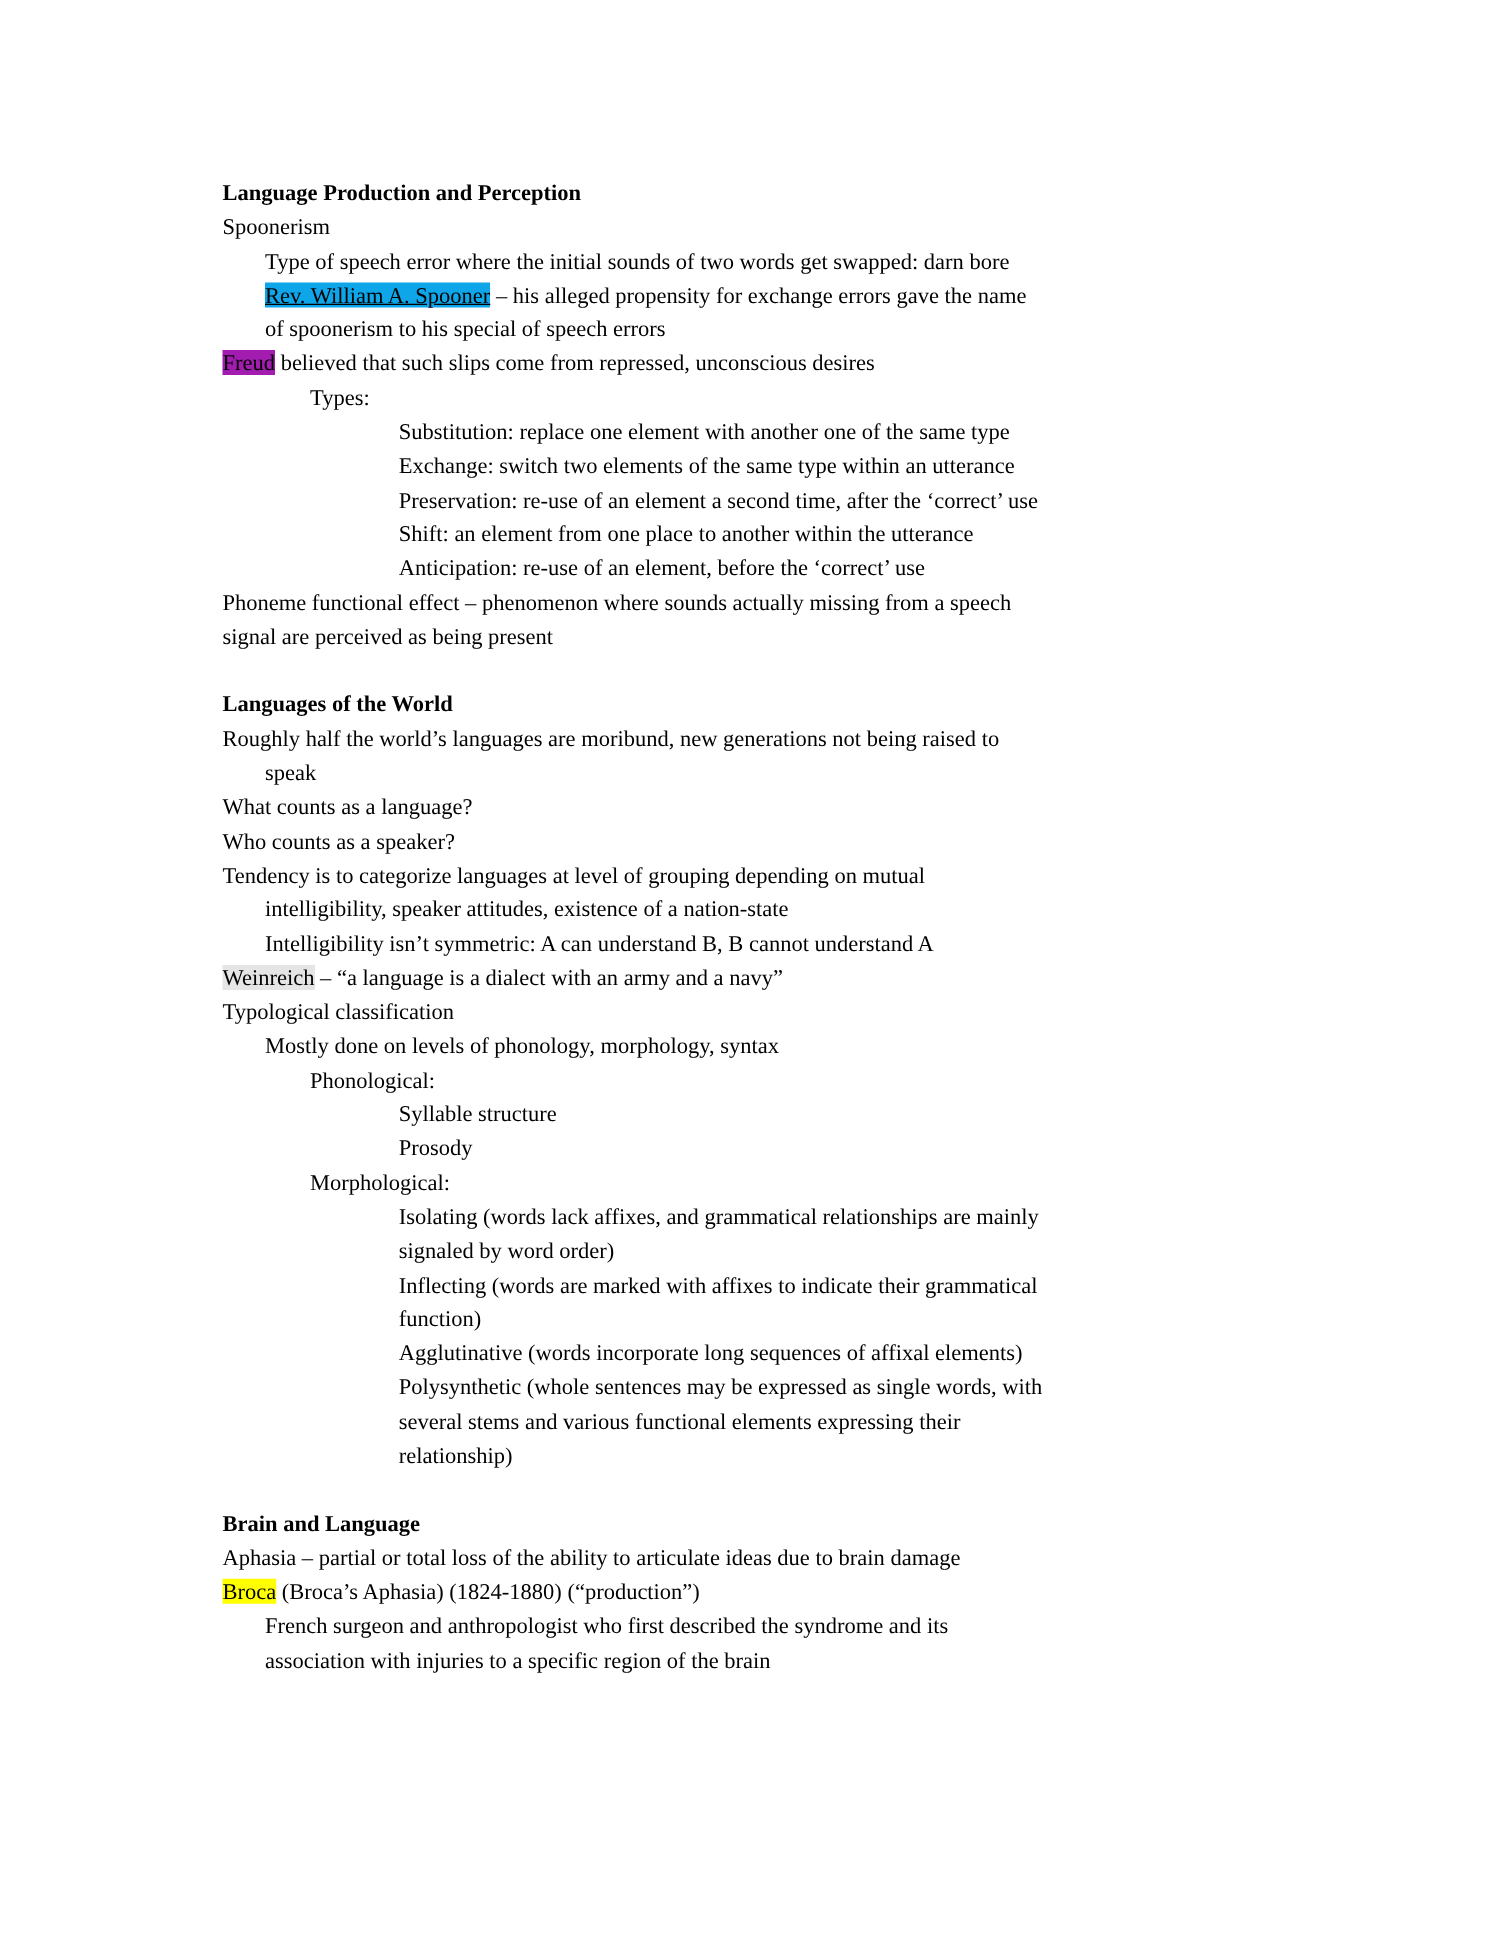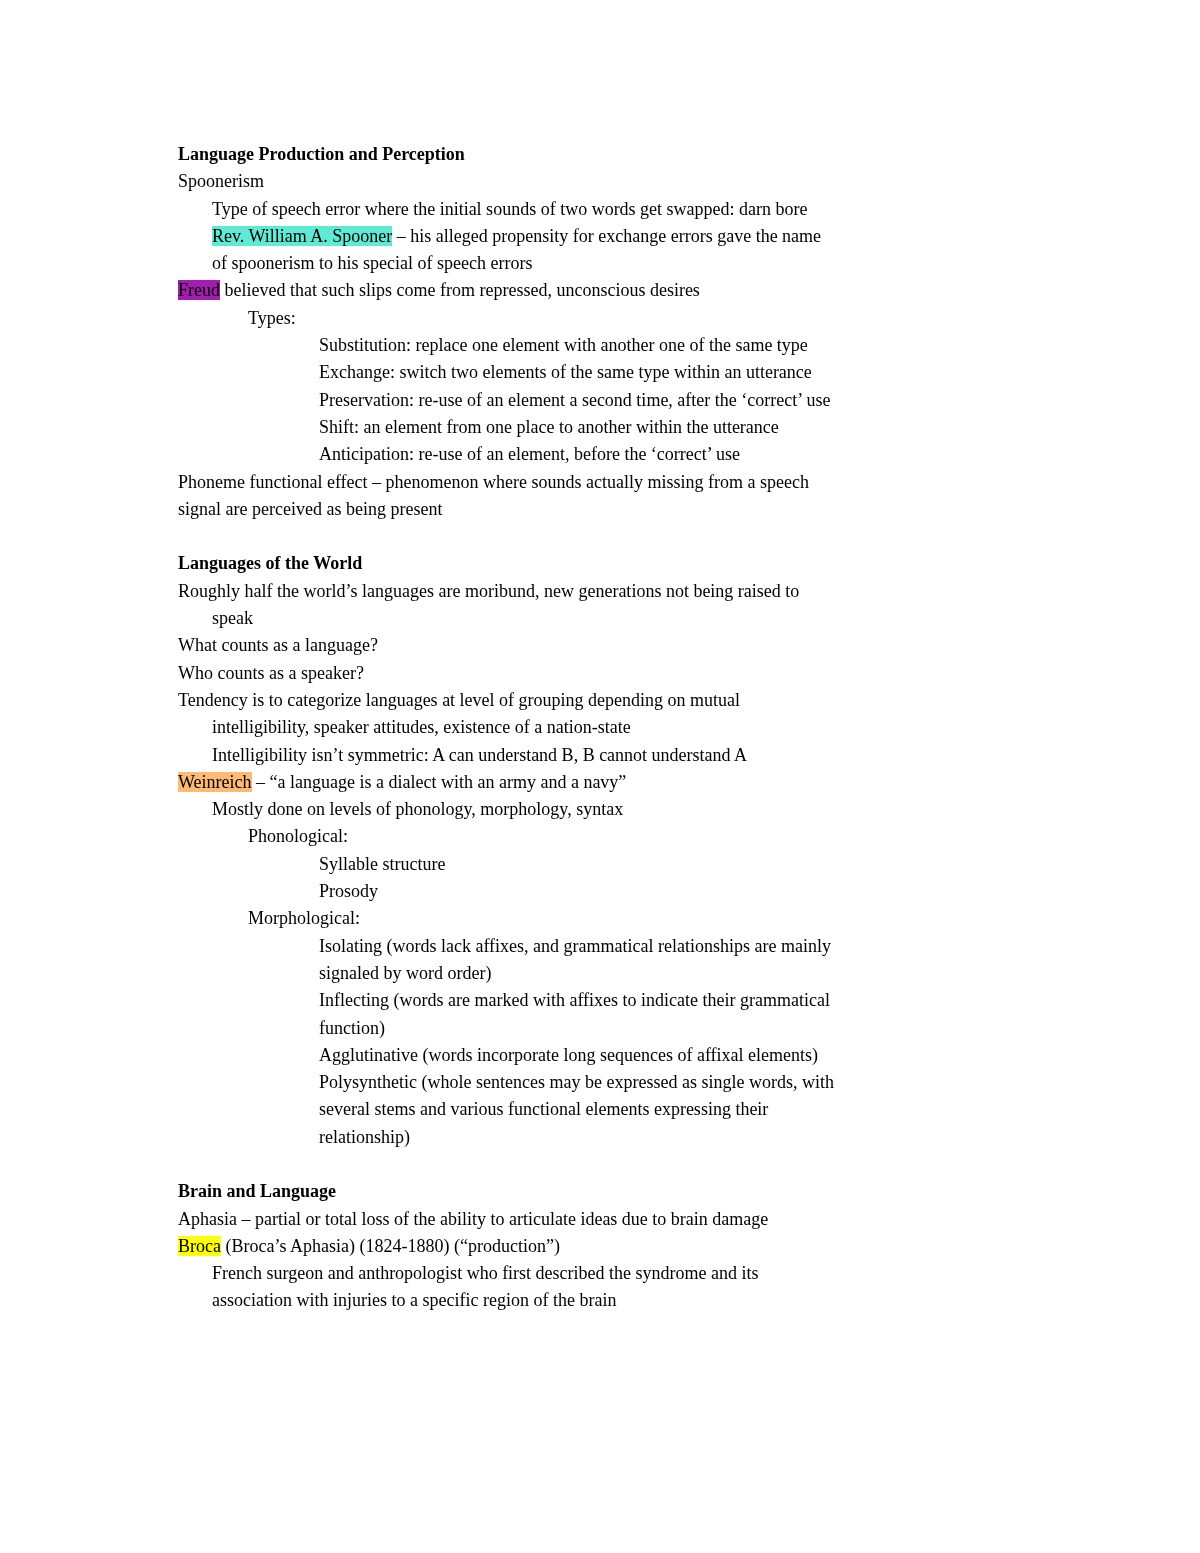--- a/index.html
+++ b/index.html
@@ -42,21 +42,21 @@
 </style>
 </head>
 <body style="background: rgb(255, 255, 255); color: rgb(0, 0, 0);">
 
 <div class="page">
   <div class="content" id="content">
       <div class="section">
         <div class="line indent-0 bold"><span>Language Production and Perception</span></div>
         <div class="line indent-0"><span>Spoonerism</span></div>
         <div class="line indent-1"><span>Type of speech error where the initial sounds of two words get swapped: darn bore</span></div>
-        <div class="line indent-1"><span class="highlight" style="background: #5eead4;">Rev. William A. Spooner</span><span> – his alleged propensity for exchange errors gave the name</span></div>
+        <div class="line indent-1"><span class="highlight" style="background: #0ea5e9; text-decoration: underline;">Rev. William A. Spooner</span><span> – his alleged propensity for exchange errors gave the name</span></div>
         <div class="line indent-1"><span>of spoonerism to his special of speech errors</span></div>
         <div class="line indent-0"><span class="highlight" style="background: #a21caf;">Freud</span><span> believed that such slips come from repressed, unconscious desires</span></div>
         <div class="line indent-2"><span>Types:</span></div>
         <div class="line indent-3"><span>Substitution: replace one element with another one of the same type</span></div>
         <div class="line indent-3"><span>Exchange: switch two elements of the same type within an utterance</span></div>
         <div class="line indent-3"><span>Preservation: re-use of an element a second time, after the ‘correct’ use</span></div>
         <div class="line indent-3"><span>Shift: an element from one place to another within the utterance</span></div>
         <div class="line indent-3"><span>Anticipation: re-use of an element, before the ‘correct’ use</span></div>
         <div class="line indent-0"><span>Phoneme functional effect – phenomenon where sounds actually missing from a speech</span></div>
         <div class="line indent-0"><span>signal are perceived as being present</span></div>
@@ -64,21 +64,22 @@
       <div class="blank-line"></div>
       <div class="section">
         <div class="line indent-0 bold"><span>Languages of the World</span></div>
         <div class="line indent-0"><span>Roughly half the world’s languages are moribund, new generations not being raised to</span></div>
         <div class="line indent-1"><span>speak</span></div>
         <div class="line indent-0"><span>What counts as a language?</span></div>
         <div class="line indent-0"><span>Who counts as a speaker?</span></div>
         <div class="line indent-0"><span>Tendency is to categorize languages at level of grouping depending on mutual</span></div>
         <div class="line indent-1"><span>intelligibility, speaker attitudes, existence of a nation-state</span></div>
         <div class="line indent-1"><span>Intelligibility isn’t symmetric: A can understand B, B cannot understand A</span></div>
-        <div class="line indent-0"><span class="highlight" style="background: #fdba74;">Weinreich</span><span> – “a language is a dialect with an army and a navy”</span></div>
+        <div class="line indent-0"><span class="highlight" style="background: #e5e5e5;">Weinreich</span><span> – “a language is a dialect with an army and a navy”</span></div>
+        <div class="line indent-0"><span>Typological classification</span></div>
         <div class="line indent-1"><span>Mostly done on levels of phonology, morphology, syntax</span></div>
         <div class="line indent-2"><span>Phonological:</span></div>
         <div class="line indent-3"><span>Syllable structure</span></div>
         <div class="line indent-3"><span>Prosody</span></div>
         <div class="line indent-2"><span>Morphological:</span></div>
         <div class="line indent-3"><span>Isolating (words lack affixes, and grammatical relationships are mainly</span></div>
         <div class="line indent-3"><span>signaled by word order)</span></div>
         <div class="line indent-3"><span>Inflecting (words are marked with affixes to indicate their grammatical</span></div>
         <div class="line indent-3"><span>function)</span></div>
         <div class="line indent-3"><span>Agglutinative (words incorporate long sequences of affixal elements)</span></div>

